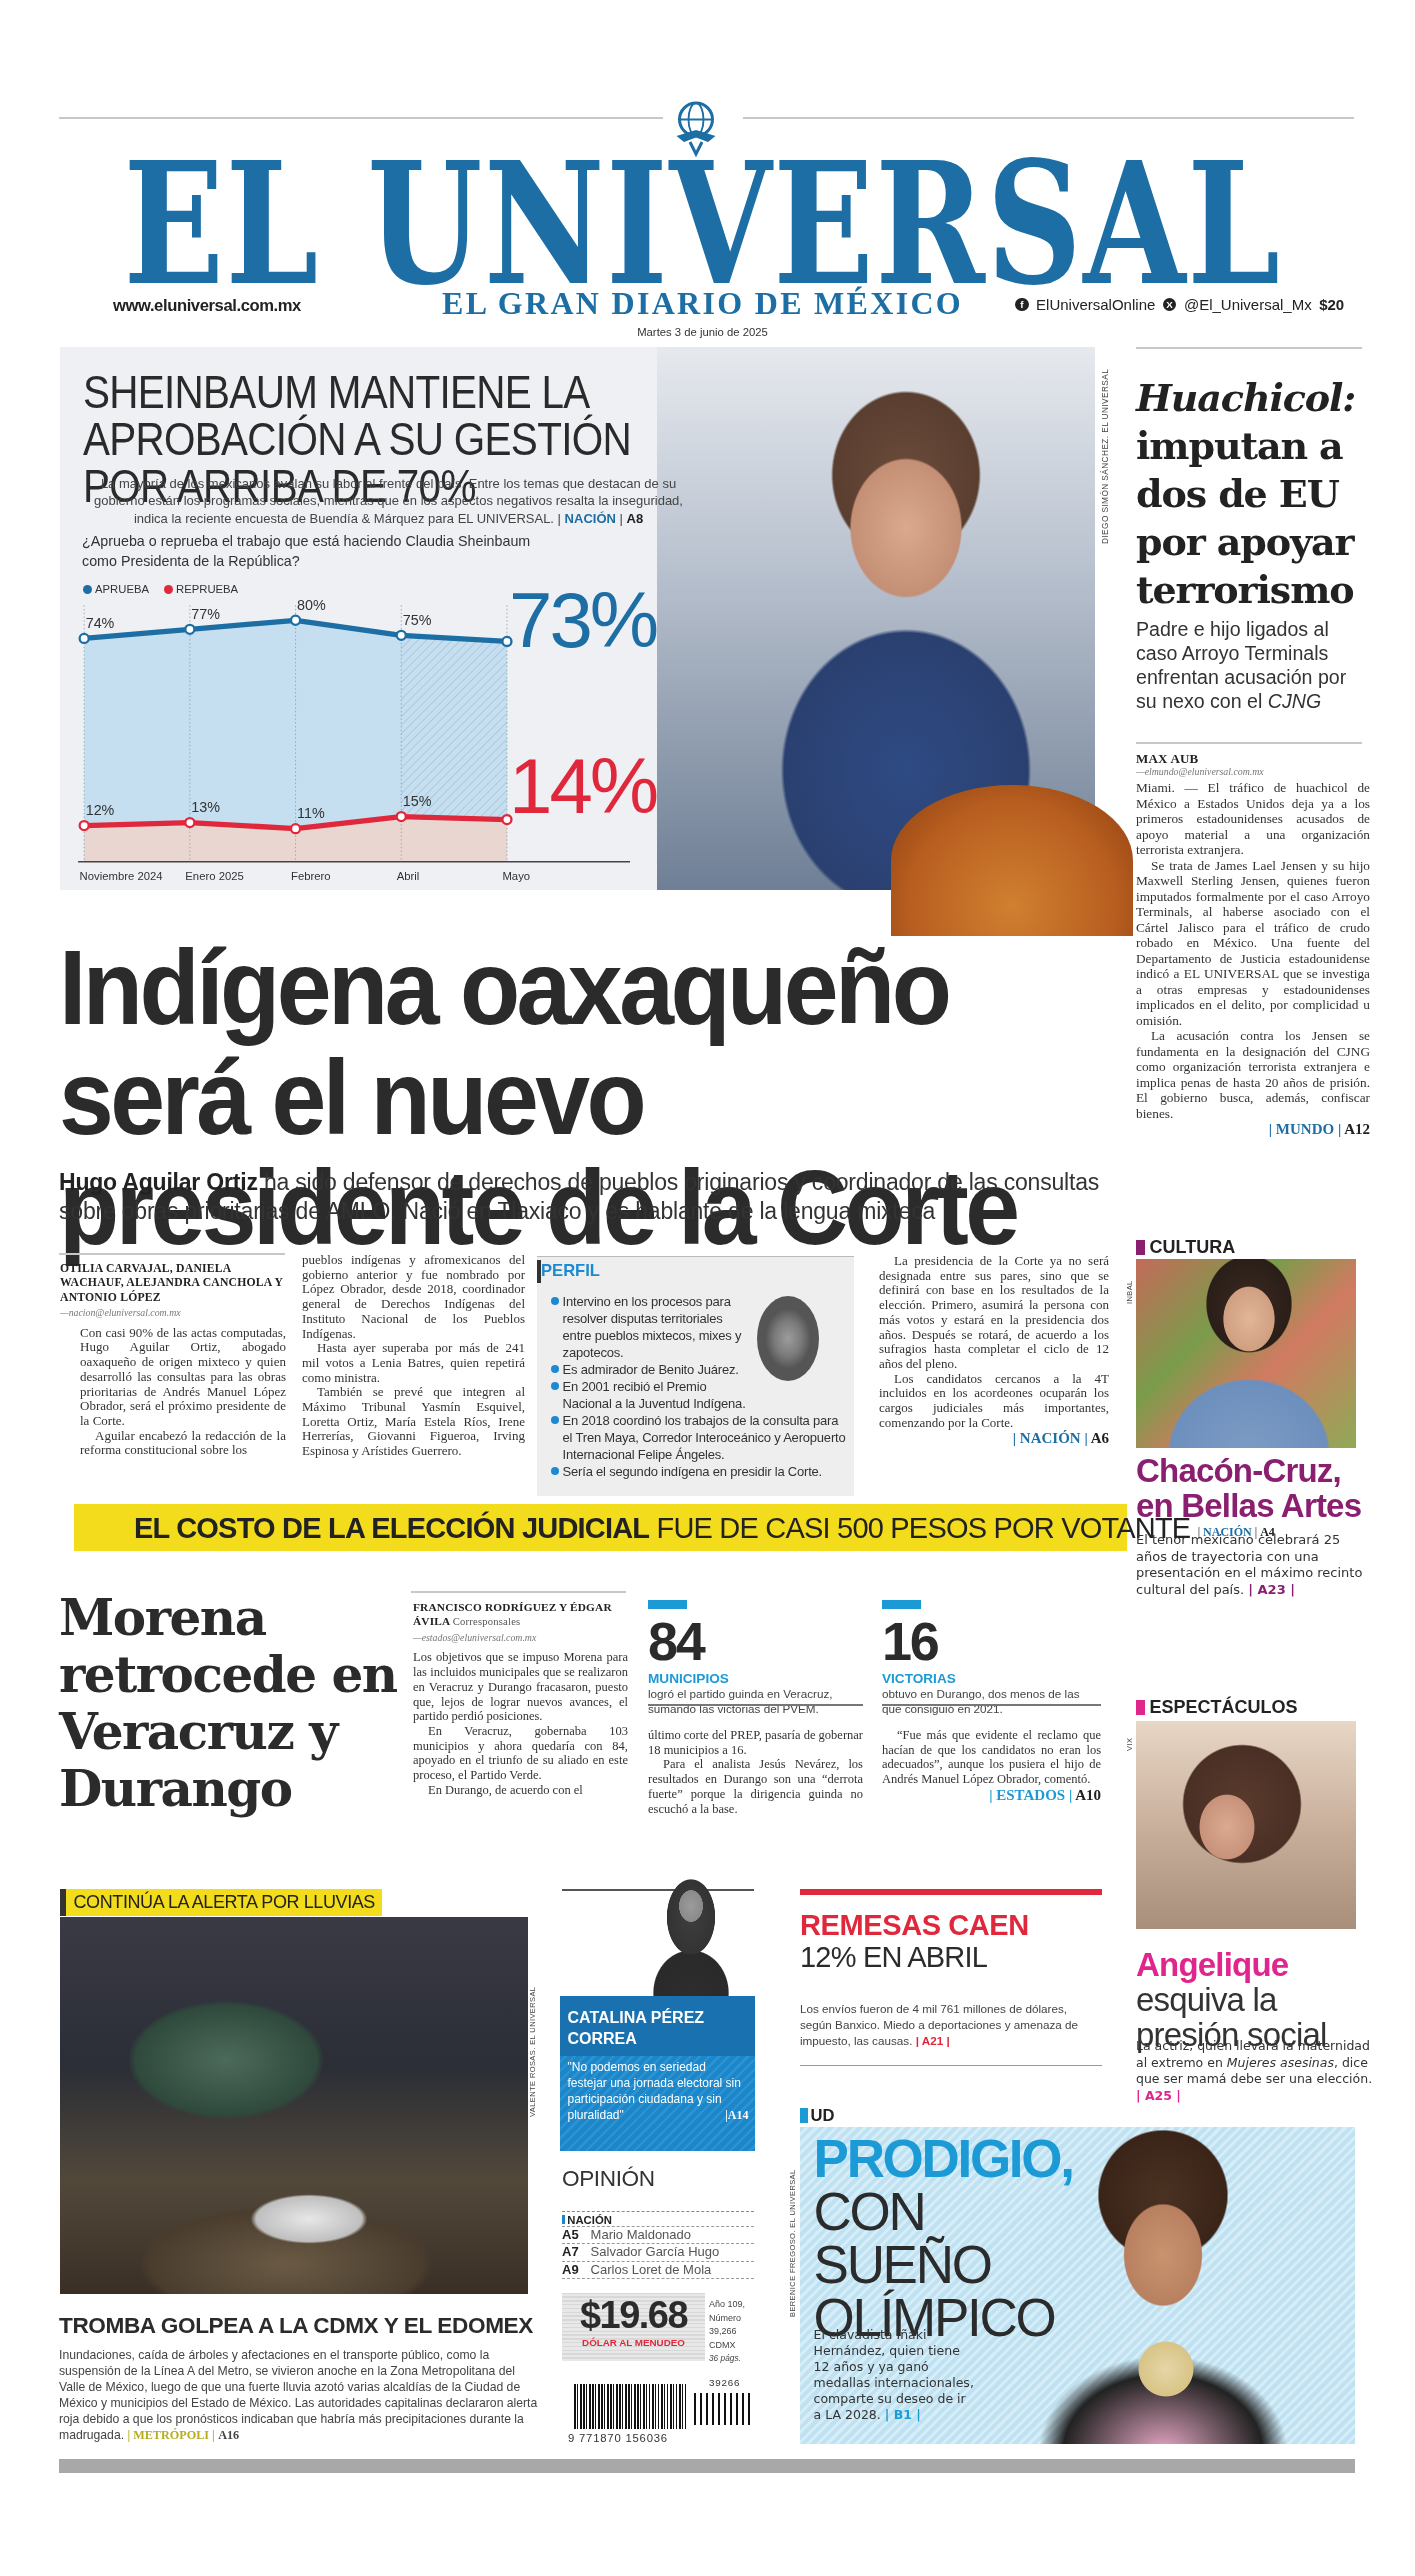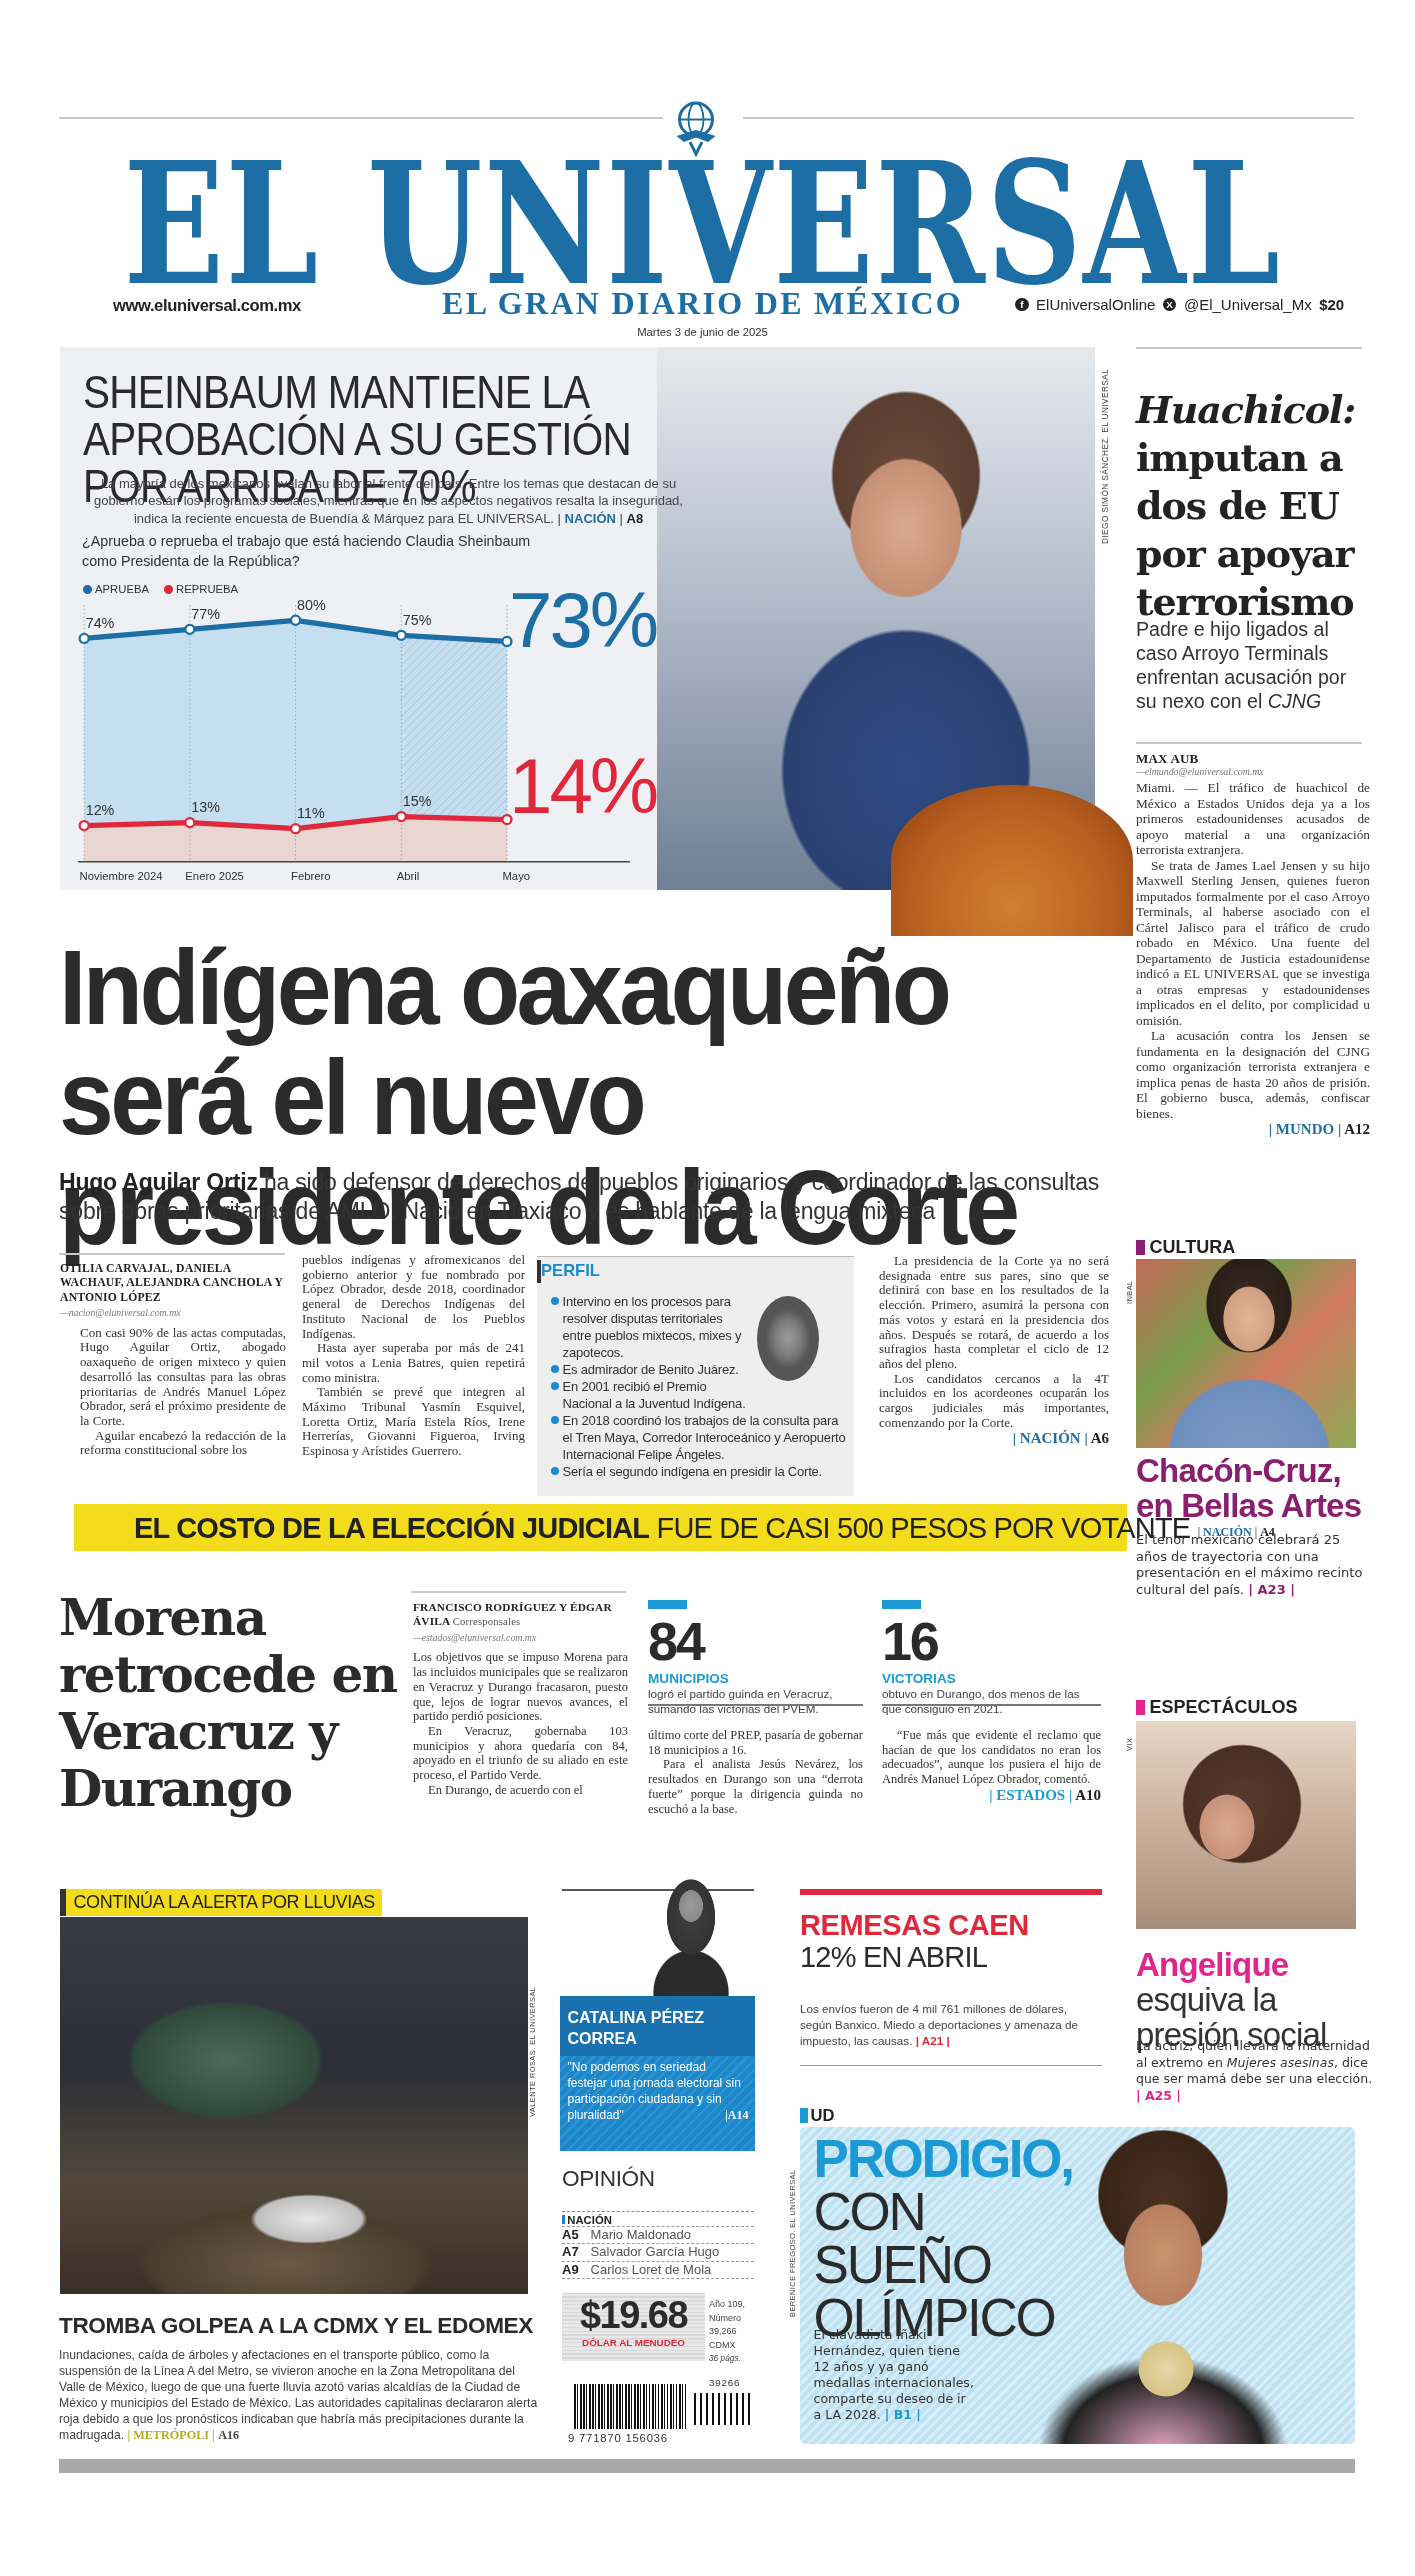--- a/index.html
+++ b/index.html
@@ -30,21 +30,21 @@
       radial-gradient(ellipse 174px 196px at 249px 423px, #2f4b84 0%, #2a4070 70%, transparent 72%),
       linear-gradient(180deg, #e6e9ee 0%, #b9c2cf 40%, #6f7f95 100%); }
   .photo-seal { left: 891px; top: 785px; width: 242px; height: 151px; border-radius: 50% 50% 0 0; background: radial-gradient(circle at 50% 80%, #d08030 0%, #b85e20 60%, #8a3e10 100%); }
   .credit { font-family: "Liberation Sans", sans-serif; font-size: 8.3px; color: #444; writing-mode: vertical-rl; transform: rotate(180deg); letter-spacing: 0.4px; }
   
   .legend { left: 83px; top: 583px; font-family: "Liberation Sans Narrow", "Liberation Sans", sans-serif; font-size: 11.3px; color: #333; display: flex; gap: 15px; }
   .legend .dot { display: inline-block; width: 9px; height: 9px; border-radius: 50%; margin-right: 3px; vertical-align: -0.8px; }
   .chart-svg { left: 75px; top: 581px; width: 574px; height: 302px; }
   .big-pct { font-family: "Liberation Sans Narrow", "Liberation Sans", sans-serif; font-size: 78px; letter-spacing: -3px; line-height: 1; }
   
-  .huach-title { left: 1136px; top: 374px; width: 242px; font-family: "DejaVu Serif", serif; font-weight: bold; font-size: 38px; line-height: 48px; color: #222; letter-spacing: -1.1px; margin-top: 12px; }
+  .huach-title { left: 1136px; top: 374px; width: 242px; font-family: "DejaVu Serif", serif; font-weight: bold; font-size: 38px; line-height: 48px; color: #222; letter-spacing: -1.1px; }
   .huach-title i { font-style: italic; }
   .huach-dek { left: 1136px; top: 617px; width: 234px; font-family: "Liberation Sans", sans-serif; font-size: 19.6px; line-height: 24px; color: #333; }
   .byline { font-family: "Liberation Serif", serif; font-weight: bold; font-size: 13px; color: #222; text-transform: uppercase; letter-spacing: 0.2px; line-height: 15px; }
   .email { font-family: "Liberation Serif", serif; font-style: italic; font-size: 9.8px; color: #777; }
   .body-text { font-family: "Liberation Serif", serif; font-size: 13.6px; line-height: 15.5px; color: #333; text-align: justify; hyphens: auto; }
   .body-text p { text-indent: 15px; }
   .body-text p.first { text-indent: 0; }
   .tagline { text-align: right; font-family: "Liberation Serif", serif; font-weight: bold; font-size: 15px; }
   
   .main-head { left: 59px; top: 932px; width: 1072px; font-family: "Liberation Sans Narrow", "Liberation Sans", sans-serif; font-weight: bold; font-size: 106px; line-height: 110px; letter-spacing: -3.8px; color: #2b2b2b; transform: scaleX(0.93); transform-origin: left; }
@@ -122,21 +122,21 @@
   .bc-num { font-family: "Liberation Sans", sans-serif; font-size: 11.3px; color: #333; letter-spacing: 0.8px; }
   
   .remesas { left: 800px; top: 1889px; width: 302px; height: 177px; border-top: 6px solid #e0283c; border-bottom: 1.5px solid #999; }
   .remesas-h { position: absolute; left: 0; top: 15px; font-family: "Liberation Sans Narrow","Liberation Sans",sans-serif; font-weight: bold; font-size: 29px; line-height: 30px; color: #e0283c; letter-spacing: -0.4px; }
   .remesas-h2 { position: absolute; left: 0; top: 47px; font-family: "Liberation Sans Narrow","Liberation Sans",sans-serif; font-size: 29px; line-height: 30px; color: #2b2b2b; letter-spacing: -0.8px; }
   .remesas-dek { position: absolute; left: 0; top: 106px; width: 279px; font-family: "Liberation Sans", sans-serif; font-size: 11.7px; line-height: 16px; color: #444; }
   .red { color: #e0283c; font-weight: bold; }
   
   .ud-k { left: 800px; top: 2106px; font-family: "Liberation Sans Narrow","Liberation Sans",sans-serif; font-weight: bold; font-size: 16.6px; color: #222; }
   .ud-k .sq { display: inline-block; width: 7.5px; height: 15px; background: #1c9ad6; margin-right: 3px; vertical-align: -2.3px; }
-  .ud-box { left: 800px; top: 2127px; width: 555px; height: 317px; background: repeating-linear-gradient(135deg, #bfe2f2 0 3.8px, #d6edf7 3.8px 6.8px); overflow: hidden; border-radius: 6px; }
+  .ud-box { left: 800px; top: 2127px; width: 555px; height: 317px; background: repeating-linear-gradient(135deg, #bfe2f2 0 3.8px, #d6edf7 3.8px 6.8px); overflow: hidden; }
   .ud-photo { position: absolute; left: 174px; top: 0; width: 381px; height: 317px; background:
      radial-gradient(ellipse 45px 45px at 192px 242px, #e6d6a8 0%, #d8c486 60%, transparent 62%),
      radial-gradient(ellipse 64px 83px at 189px 128px, #c8936f 0%, #b88060 60%, transparent 62%),
      radial-gradient(ellipse 91px 91px at 189px 68px, #4a3222 0%, #3a2418 70%, transparent 72%),
      radial-gradient(ellipse 166px 128px at 189px 325px, #e7a8c4 0%, #222 60%, transparent 75%); }
   .prodigio { position: absolute; left: 13.6px; top: 4.5px; width: 189px; font-family: "Liberation Sans Narrow","Liberation Sans",sans-serif; font-size: 53px; line-height: 53px; letter-spacing: -2.3px; color: #2b2b2b; }
   .prodigio b { color: #1c9ad6; }
   .ud-dek { position: absolute; left: 13.6px; top: 200px; width: 162px; font-family: "DejaVu Sans", sans-serif; font-size: 12.5px; line-height: 16px; color: #333; }
   .blue { color: #1c9ad6; font-weight: bold; }
   .footer-bar { left: 59px; top: 2459px; width: 1296px; height: 13.6px; background: #a8a8a8; }

